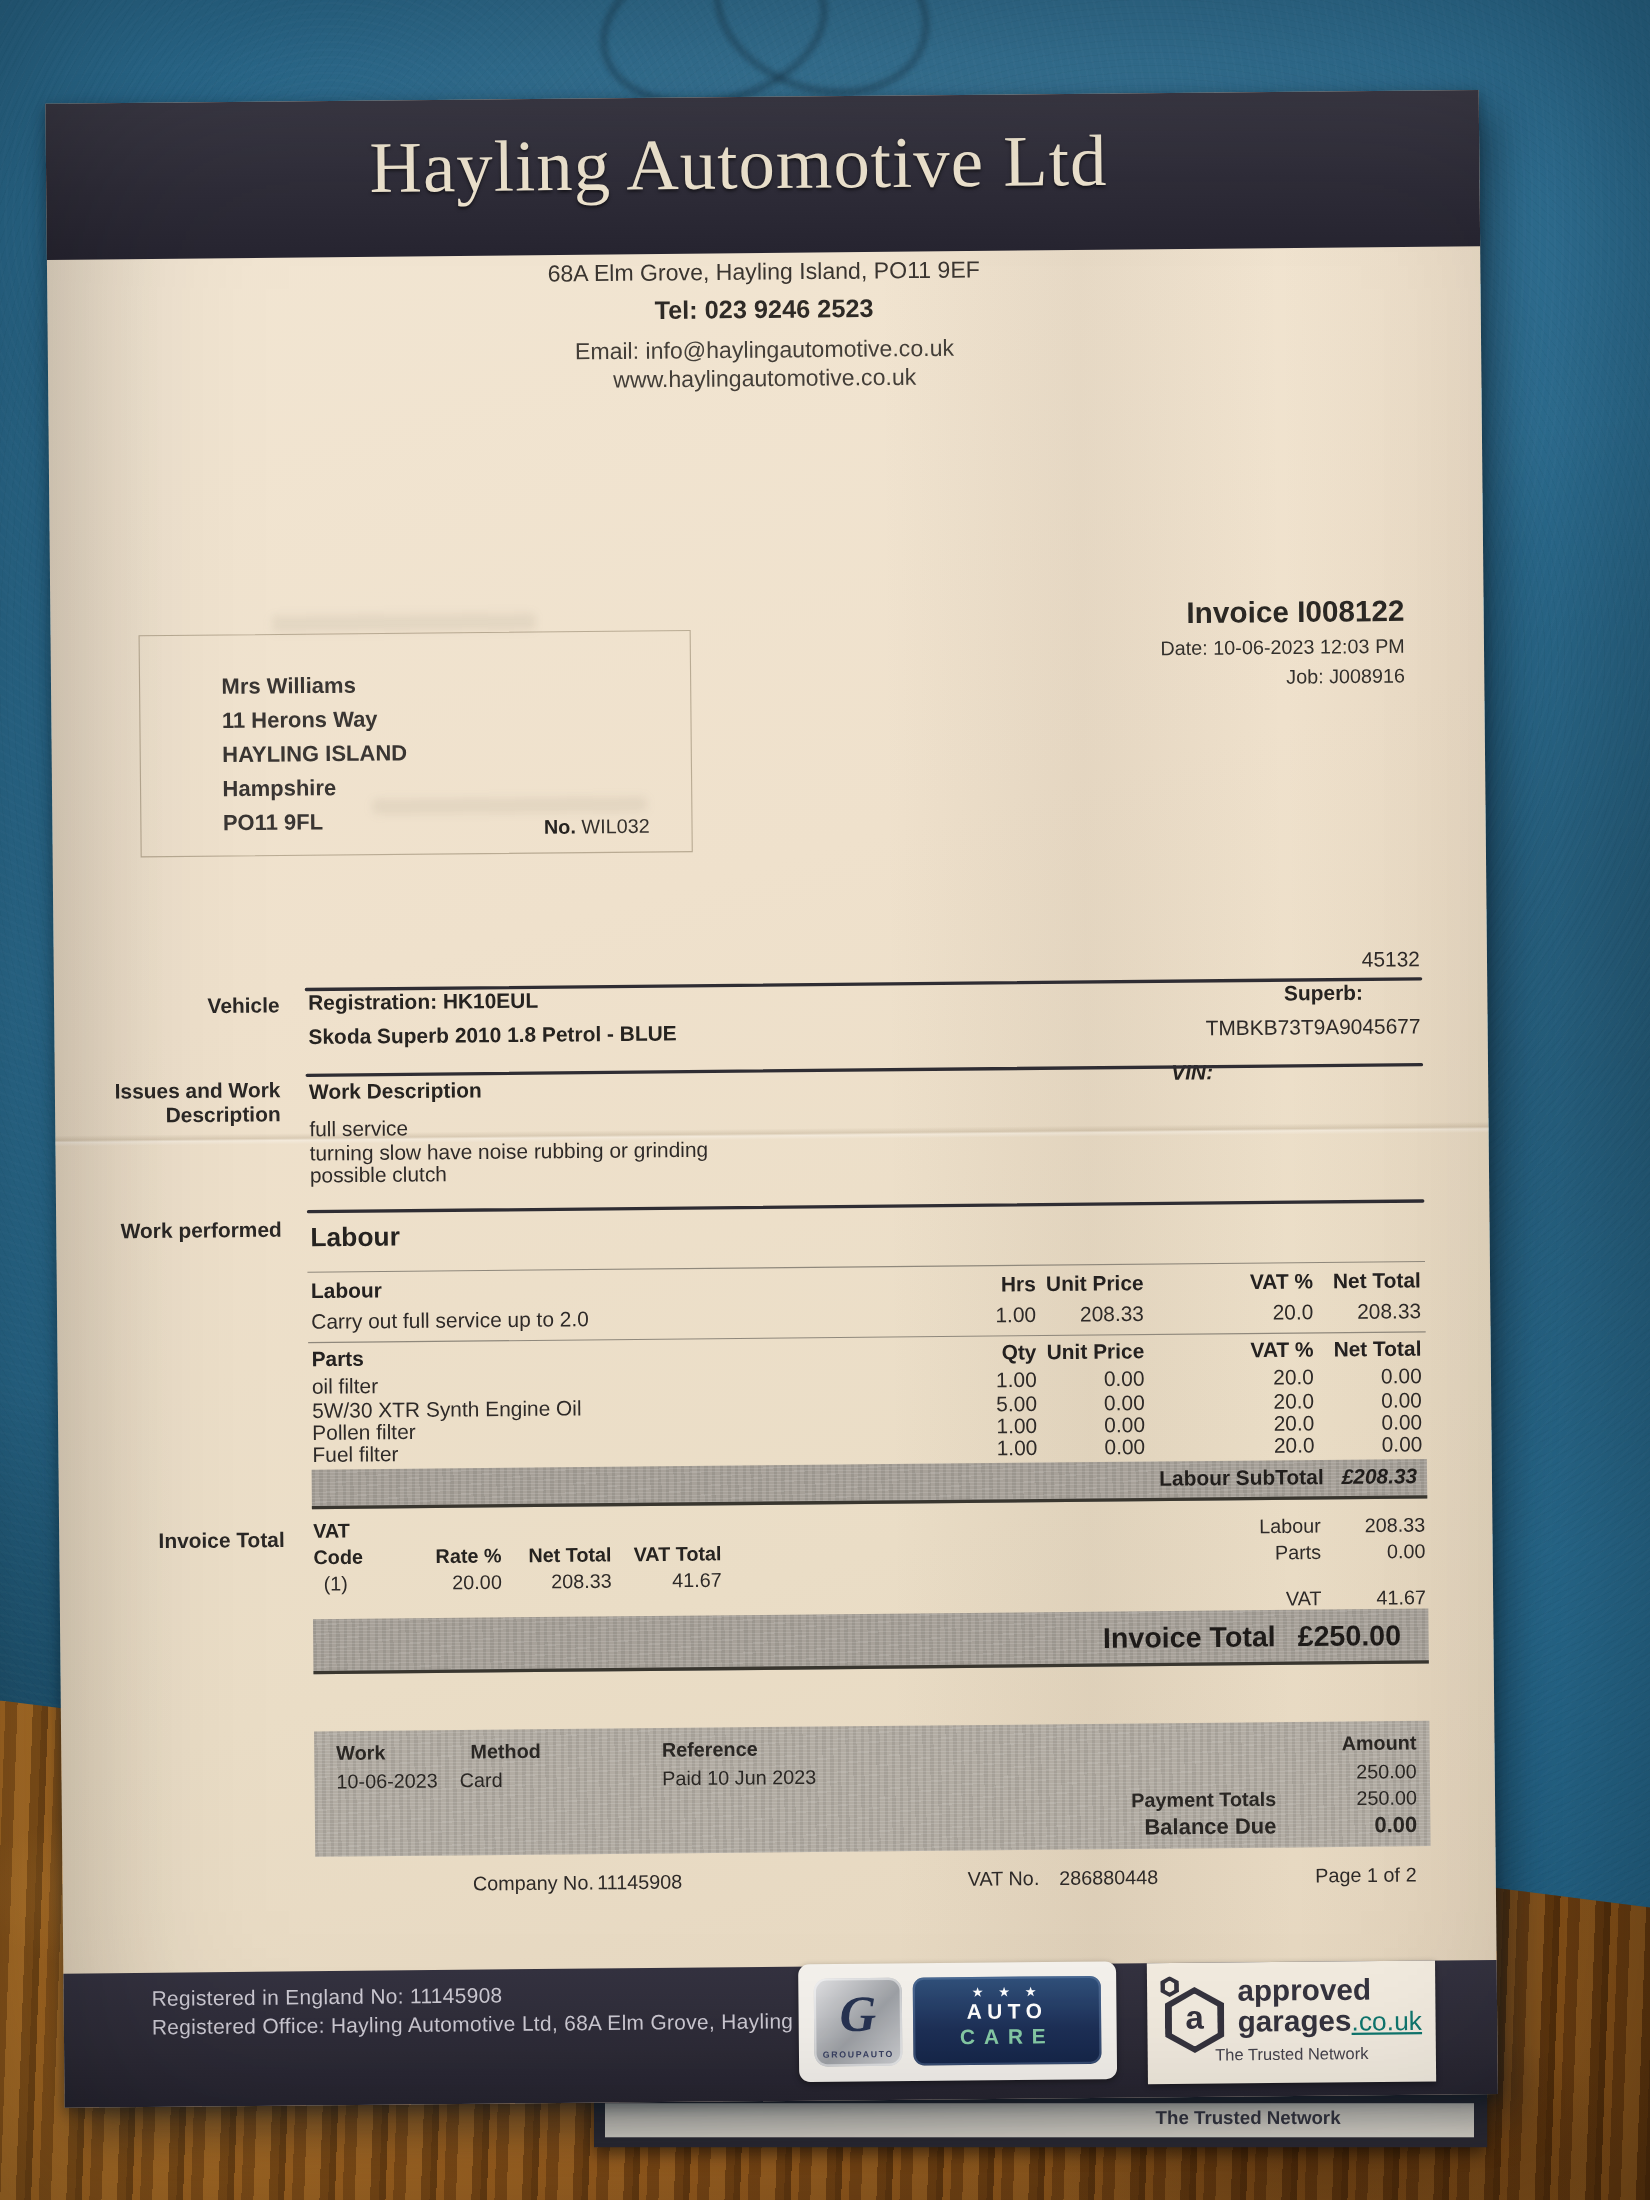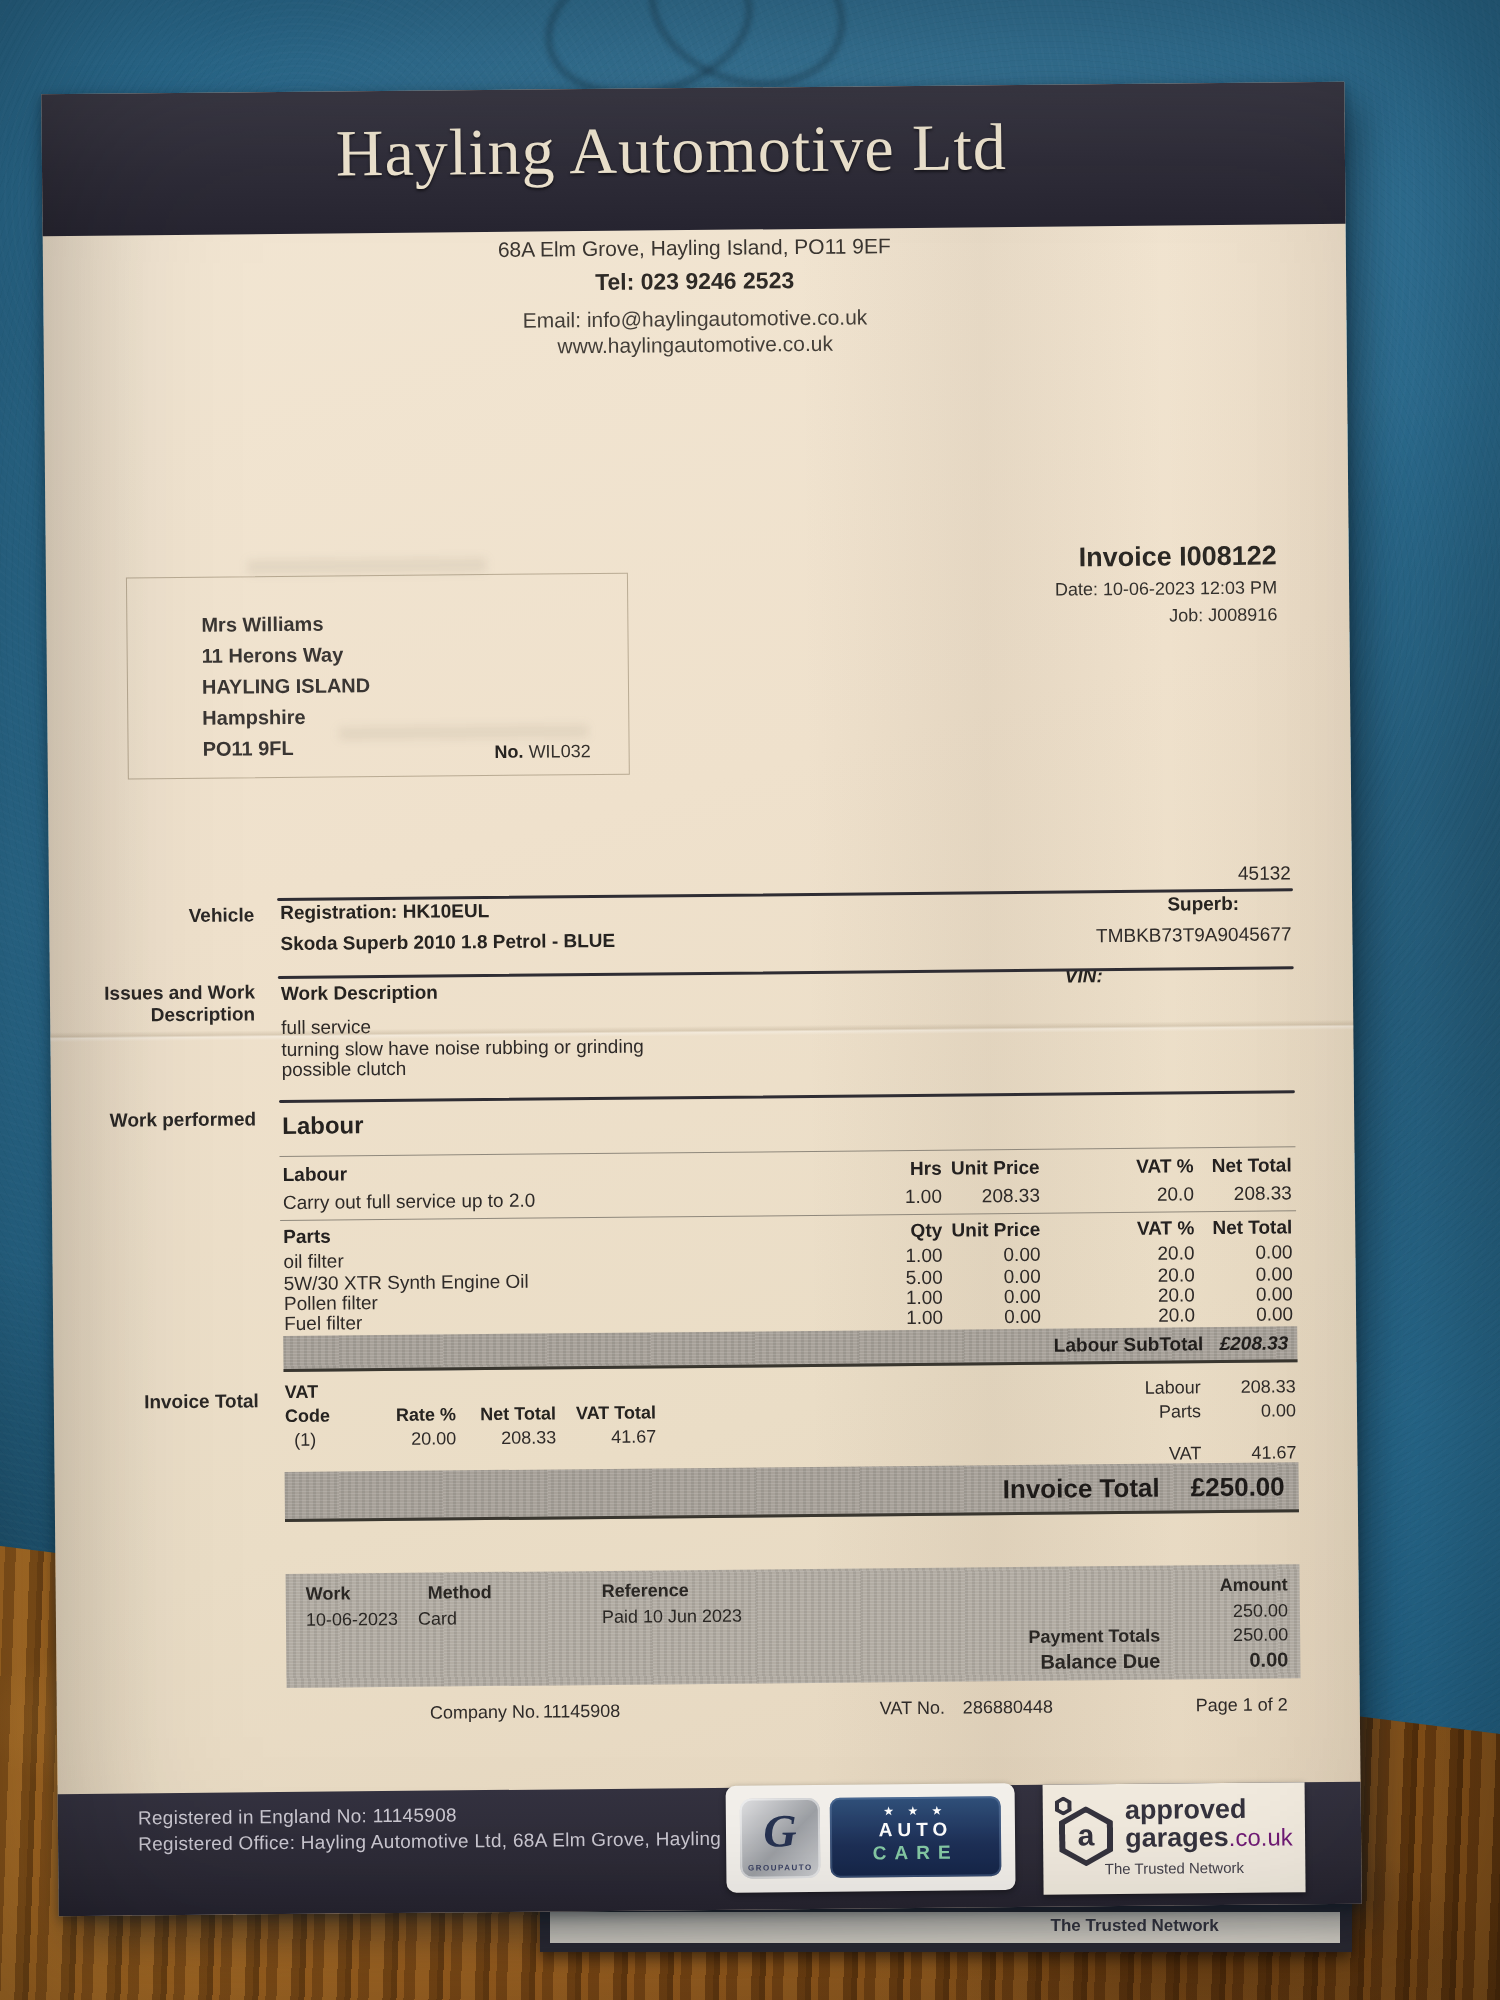--- a/index.html
+++ b/index.html
@@ -122,21 +122,21 @@
   .hex .inner{position:absolute;left:6px;top:6px;width:42px;height:48px;background:#f2ebdf;
     clip-path:polygon(50% 0,100% 25%,100% 75%,50% 100%,0 75%,0 25%);}
   .hex .a{position:absolute;width:100%;top:12px;text-align:center;font-weight:bold;font-size:30px;color:#35333e;}
   .hexdot{position:absolute;left:-4px;top:-8px;width:17px;height:19px;background:#35333e;
     clip-path:polygon(50% 0,100% 25%,100% 75%,50% 100%,0 75%,0 25%);}
   .hexdot i{position:absolute;left:4px;top:4px;width:9px;height:11px;background:#f2ebdf;
     clip-path:polygon(50% 0,100% 25%,100% 75%,50% 100%,0 75%,0 25%);}
   .agtext{position:absolute;left:82px;top:12px;line-height:28px;white-space:nowrap;}
   .agtext .w1{font-size:27px;font-weight:bold;color:#35333e;}
   .agtext .w2{font-size:27px;font-weight:bold;color:#35333e;}
-  .agtext .suf{font-size:24px;color:#701a75;}
+  .agtext .suf{font-size:24px;color:#0f766e;text-decoration:underline;}
   .agtag{position:absolute;width:100%;top:76px;text-align:center;font-size:15px;color:#45424c;}
   
   .vignette{position:absolute;inset:0;pointer-events:none;
     box-shadow:inset 0 0 220px rgba(0,0,0,.38);}
 </style>
 </head>
 <body>
 
 <div class="photo">
 
@@ -279,21 +279,21 @@
 
     <div class="rt" style="right:156px;top:1294px;font-size:18px;">Labour</div>
     <div class="rt" style="right:61px;top:1294px;font-size:18px;">208.33</div>
     <div class="rt" style="right:156px;top:1318px;font-size:18px;">Parts</div>
     <div class="rt" style="right:61px;top:1318px;font-size:18px;">0.00</div>
     <div class="rt" style="right:156px;top:1360px;font-size:18px;">VAT</div>
     <div class="rt" style="right:61px;top:1360px;font-size:18px;">41.67</div>
 
     <div class="gbar totbar">
       <span style="right:139px;">Invoice Total</span>
-      <span style="right:14px;">£250.00</span>
+      <span style="right:25px;">£250.00</span>
     </div>
 
     <div class="gbar paybox">
       <span class="b" style="left:20px;top:10px;">Work</span>
       <span class="b" style="left:142px;top:10px;">Method</span>
       <span class="b" style="left:316px;top:10px;">Reference</span>
       <span class="b" style="right:12px;top:10px;">Amount</span>
       <span style="left:20px;top:36px;">10-06-2023</span>
       <span style="left:132px;top:36px;">Card</span>
       <span style="left:316px;top:36px;">Paid 10 Jun 2023</span>

